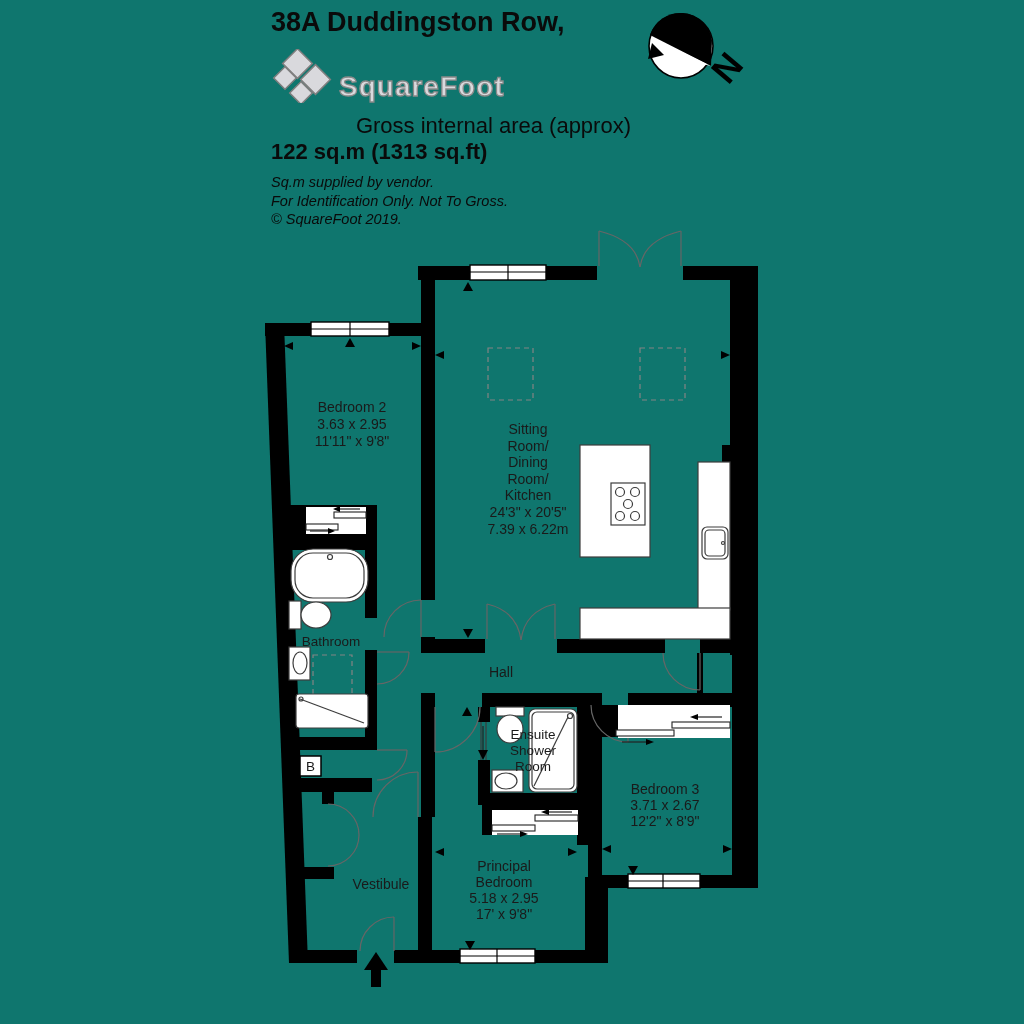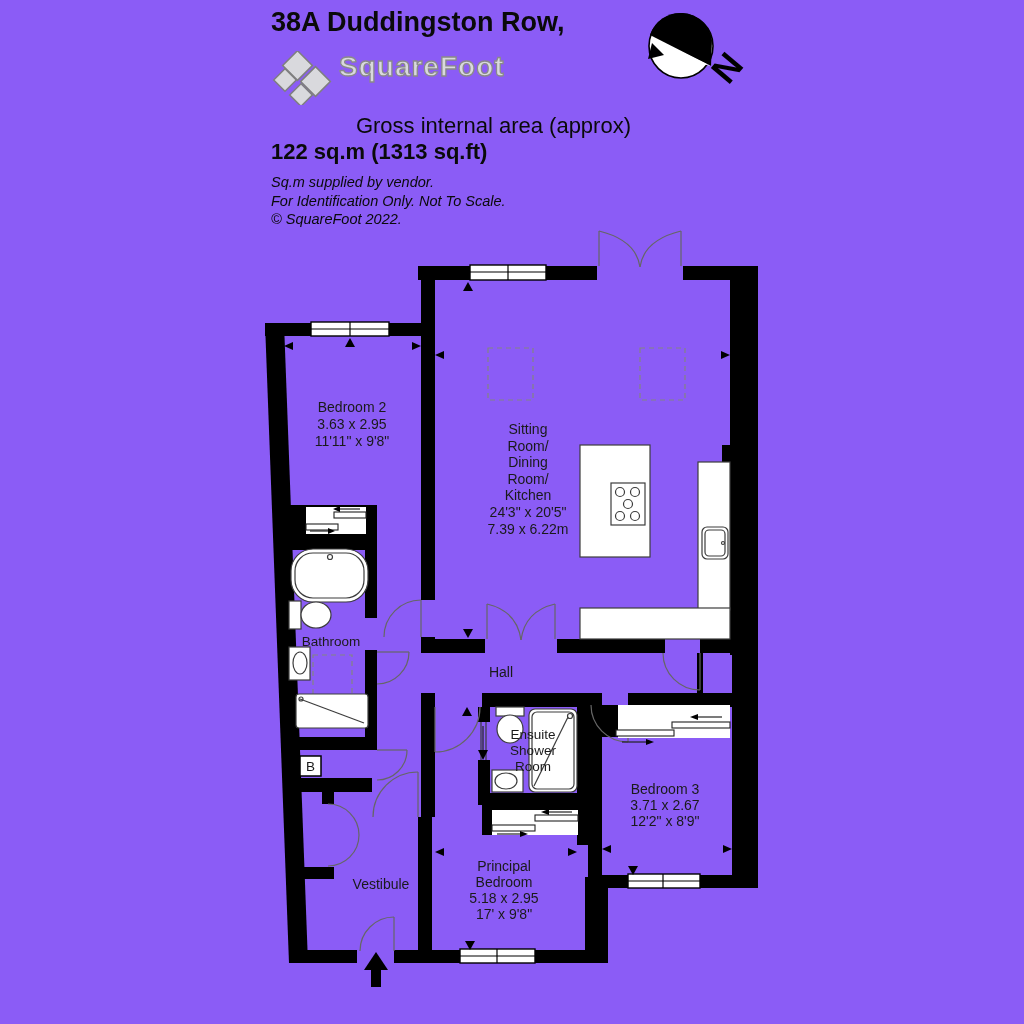--- a/index.html
+++ b/index.html
@@ -1,20 +1,20 @@
 <!DOCTYPE html>
 <html><head>
 <meta charset="utf-8">
 <style>
   html,body{margin:0;padding:0;background:#fff;}
-  .page{position:relative;width:1024px;height:1024px;background:#8b5cf6;overflow:hidden;
+  .page{position:relative;width:1024px;height:1024px;background:#0f766e;overflow:hidden;
         font-family:"Liberation Sans",sans-serif;color:#111;}
   .header{position:absolute;left:271px;top:6px;width:360px;}
   .title{font-size:27px;font-weight:bold;line-height:33px;letter-spacing:0px;color:#0a0a0a;}
-  .logo{display:flex;align-items:flex-start;margin-top:12px;height:52px;}
+  .logo{display:flex;align-items:flex-end;margin-top:12px;height:52px;}
   .logo-text{font-size:28px;font-weight:bold;color:#d9d9dd;
              -webkit-text-stroke:1.3px #8a8a8a;letter-spacing:1px;margin-left:6px;}
   .area-label{font-size:22px;margin-top:10px;color:#0a0a0a;text-align:right;}
   .area-value{font-size:22px;font-weight:bold;color:#0a0a0a;}
   .notes{margin-top:8px;}
   .note{font-size:14.5px;line-height:18.5px;color:#0a0a0a;font-style:italic;}
   .compass{position:absolute;left:628px;top:2px;}
   .plan{position:absolute;left:0;top:0;}
   .floor-label{position:absolute;left:272px;top:1035px;font-size:20px;font-weight:bold;color:#0a0a0a;}
   .rlabel{font-family:"Liberation Sans",sans-serif;font-size:14px;fill:#1a1a1a;text-anchor:middle;}
@@ -48,22 +48,22 @@
           <rect x="6" y="21" width="16" height="16" transform="rotate(45 14 29)"></rect>
           <rect x="22" y="36" width="16" height="16" transform="rotate(45 30 44)"></rect>
         </g>
       </svg>
       <span class="logo-text">SquareFoot</span>
     </div>
     <div class="area-label">Gross internal area (approx)</div>
     <div class="area-value">122 sq.m (1313 sq.ft)</div>
     <div class="notes">
       <div class="note">Sq.m supplied by vendor.</div>
-      <div class="note">For Identification Only. Not To Scale.</div>
-      <div class="note">© SquareFoot 2022.</div>
+      <div class="note">For Identification Only. Not To Gross.</div>
+      <div class="note">© SquareFoot 2019.</div>
     </div>
   </div>
 
   <svg class="compass" width="140" height="100" viewBox="0 0 140 100">
     <circle cx="53" cy="44" r="32" fill="#fff" stroke="#000" stroke-width="1.6"></circle>
     <path d="M83,64 L22,33 A32,32 0 0 1 84,38 Z" fill="#000"></path>
     <path d="M83,64 L27,37 L37,53 Z" fill="#fff"></path>
     <path d="M36,53 L24,41 L20,57 Z" fill="#000"></path>
     <text x="104" y="76" font-family="Liberation Sans, sans-serif" font-size="36" font-weight="bold" text-anchor="middle" transform="rotate(-50 104 70)" fill="#000">N</text>
   </svg>

